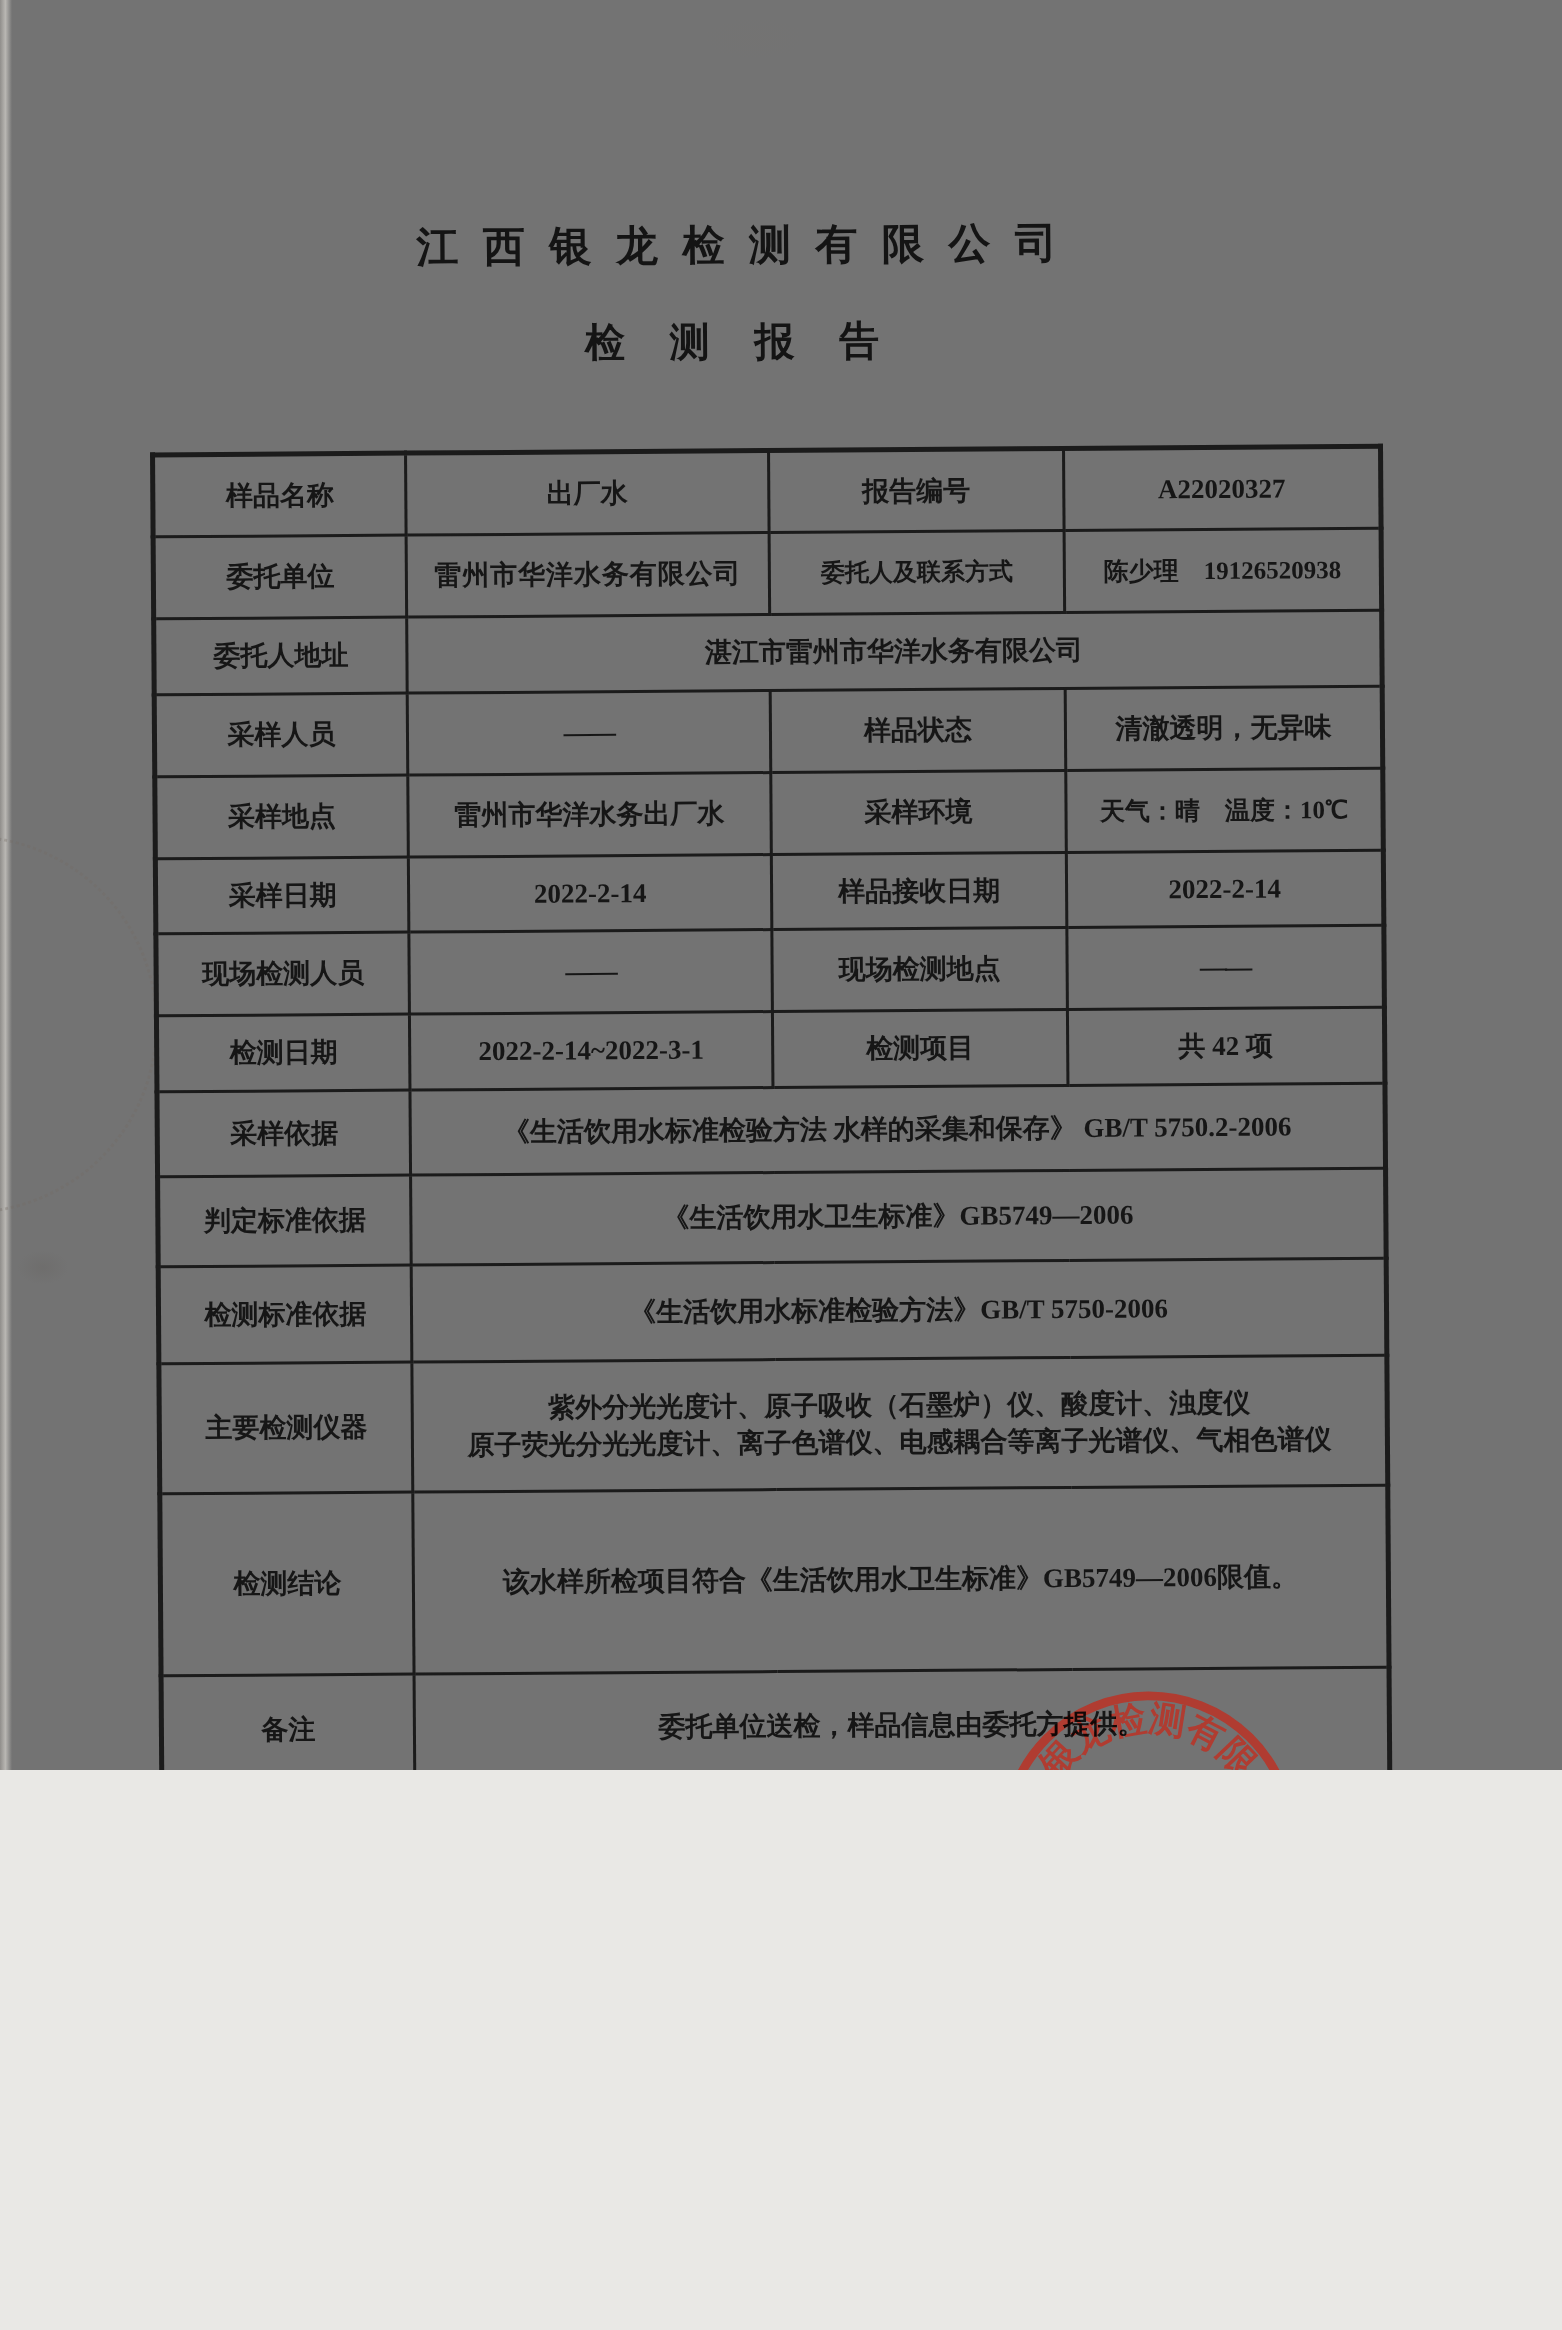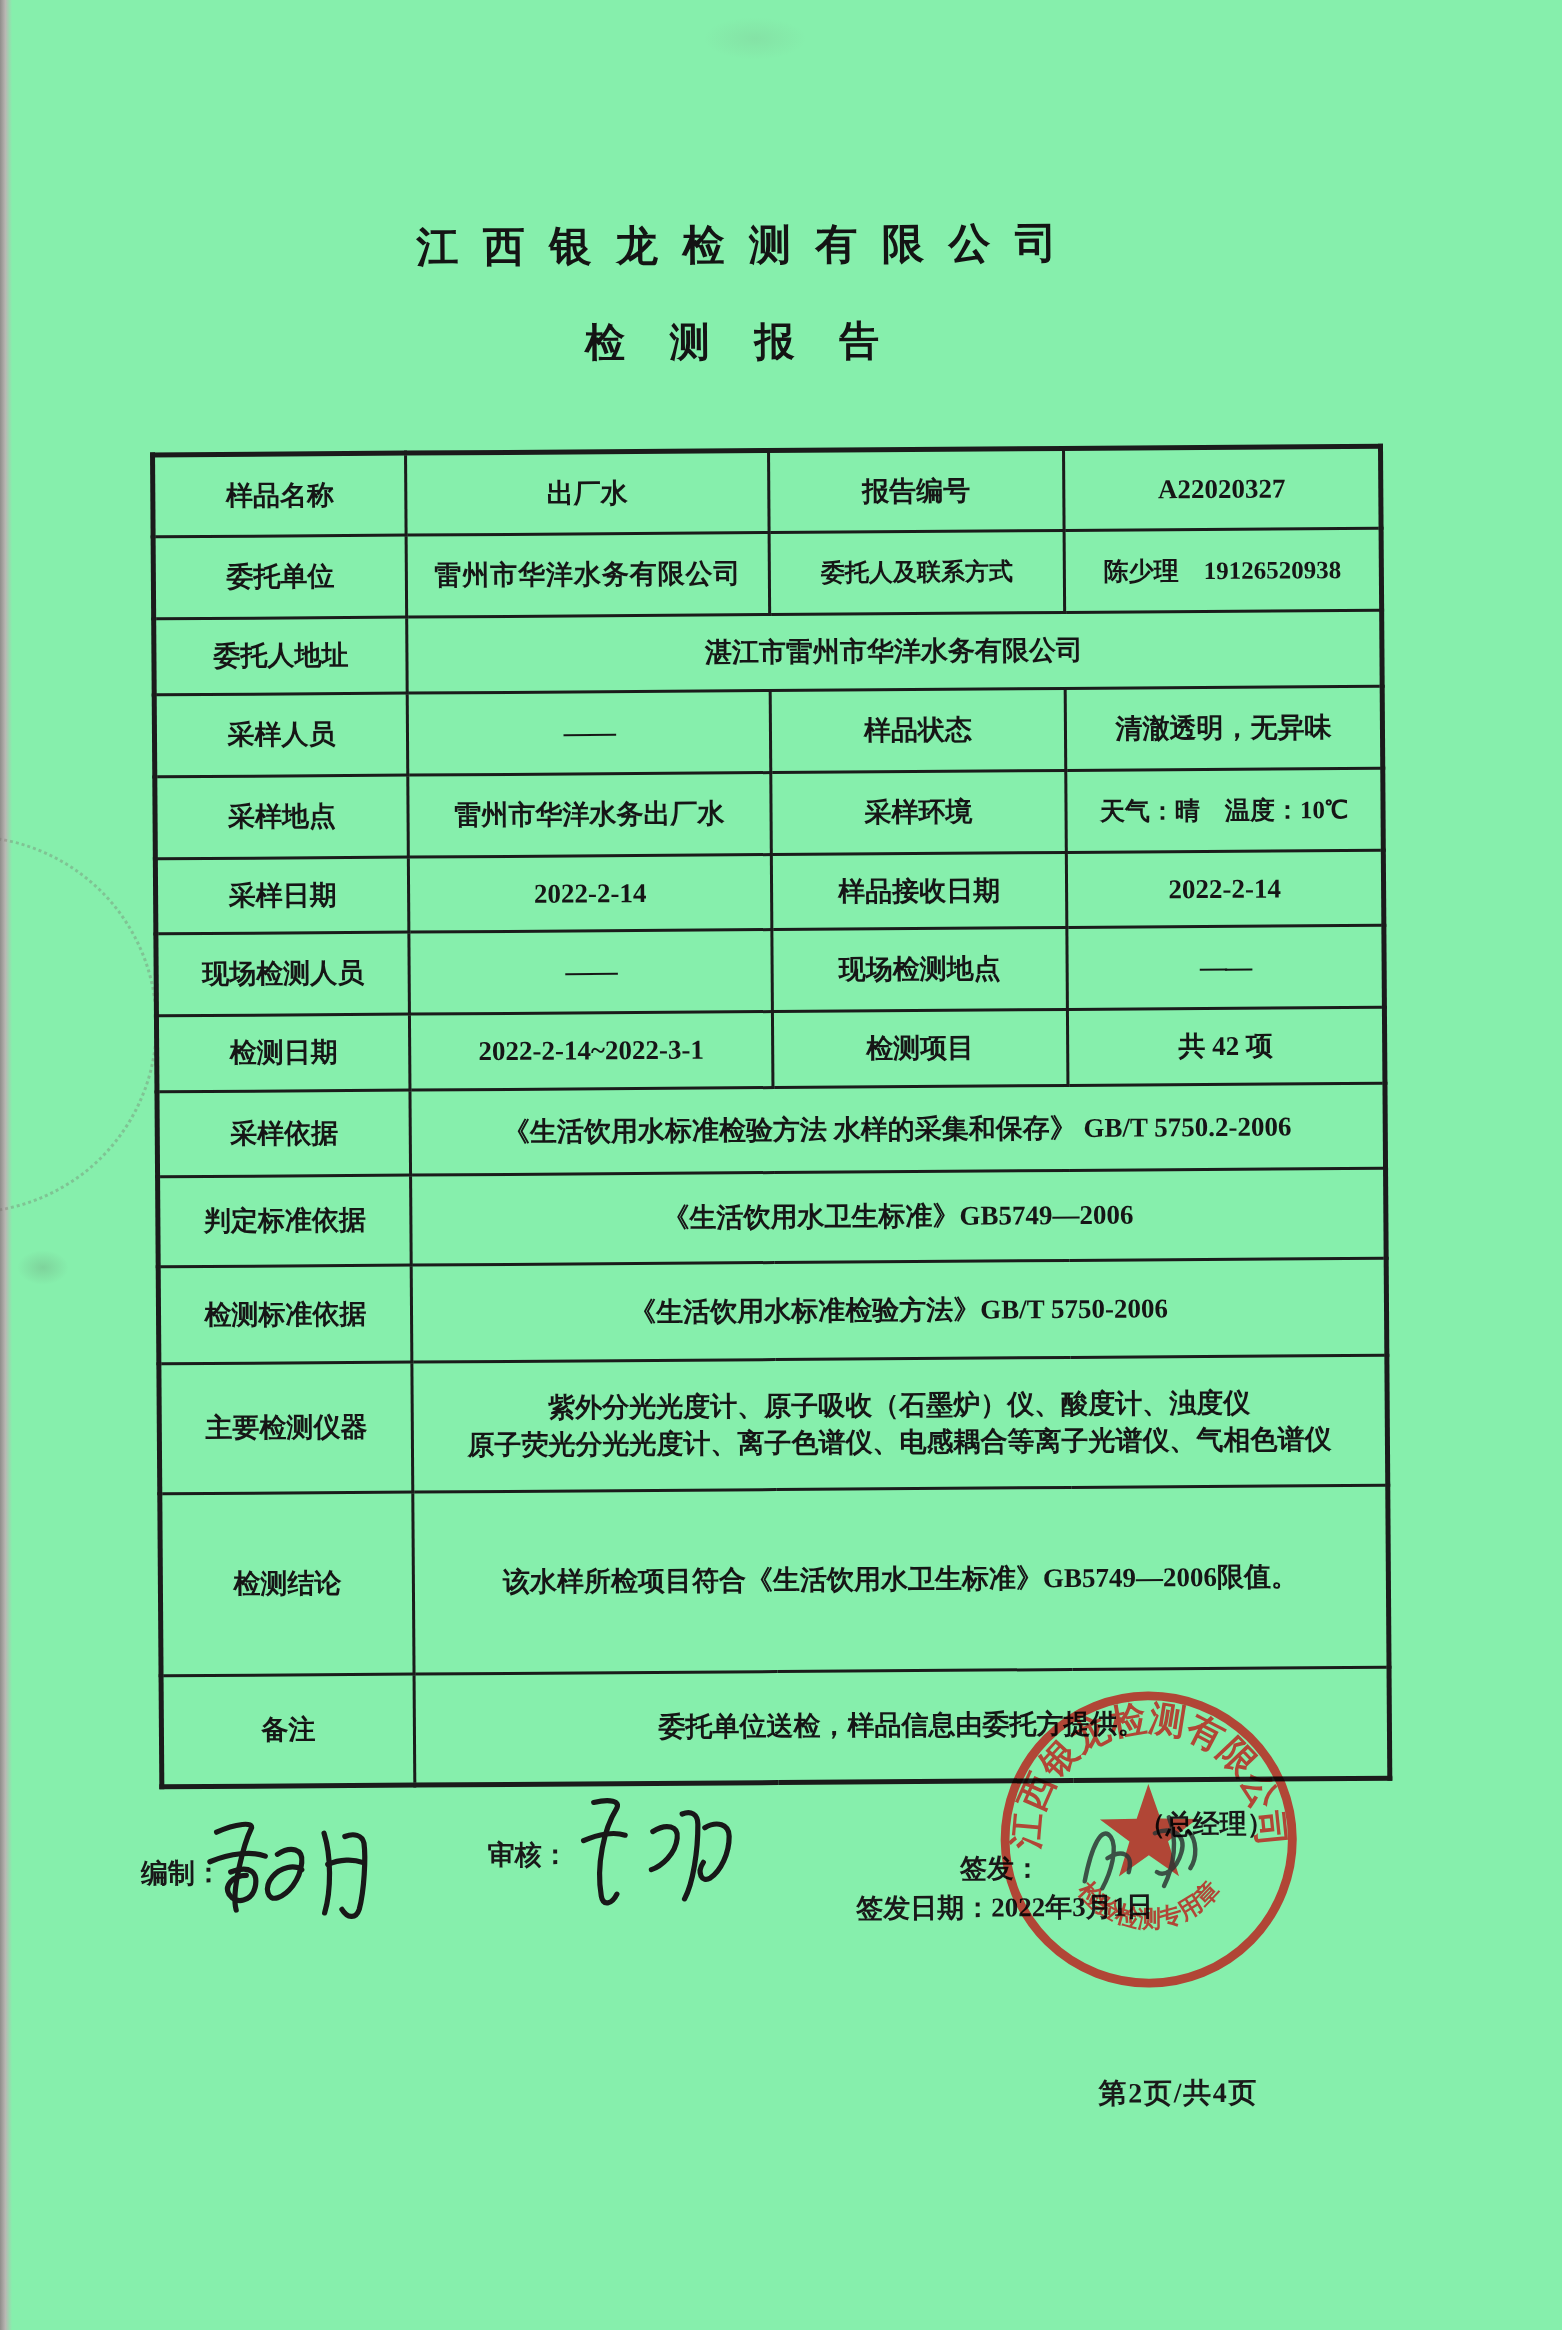--- a/index.html
+++ b/index.html
@@ -4,22 +4,22 @@
 <style>
   html,body{margin:0;padding:0;}
   body{
     width:1563px;height:2330px;
     background:#e9e8e5;
     font-family:"Liberation Serif", serif;
     color:#181818;
     overflow:hidden;
   }
   #page{
-    position:relative;width:1563px;height:2330px;
-    background:#86efac;
+    position:relative;width:1563px;height:1770px;
+    background:#737373;
     overflow:hidden;
   }
   
   .scan-edge{
     position:absolute;left:0;top:0;width:12px;height:2330px;
     background:linear-gradient(to right,#908e8b 0%,#b9b7b3 45%,rgba(200,198,194,0) 100%);
   }
   
   .ghost-stamp{
     position:absolute;left:-221px;top:835px;width:373px;height:373px;

